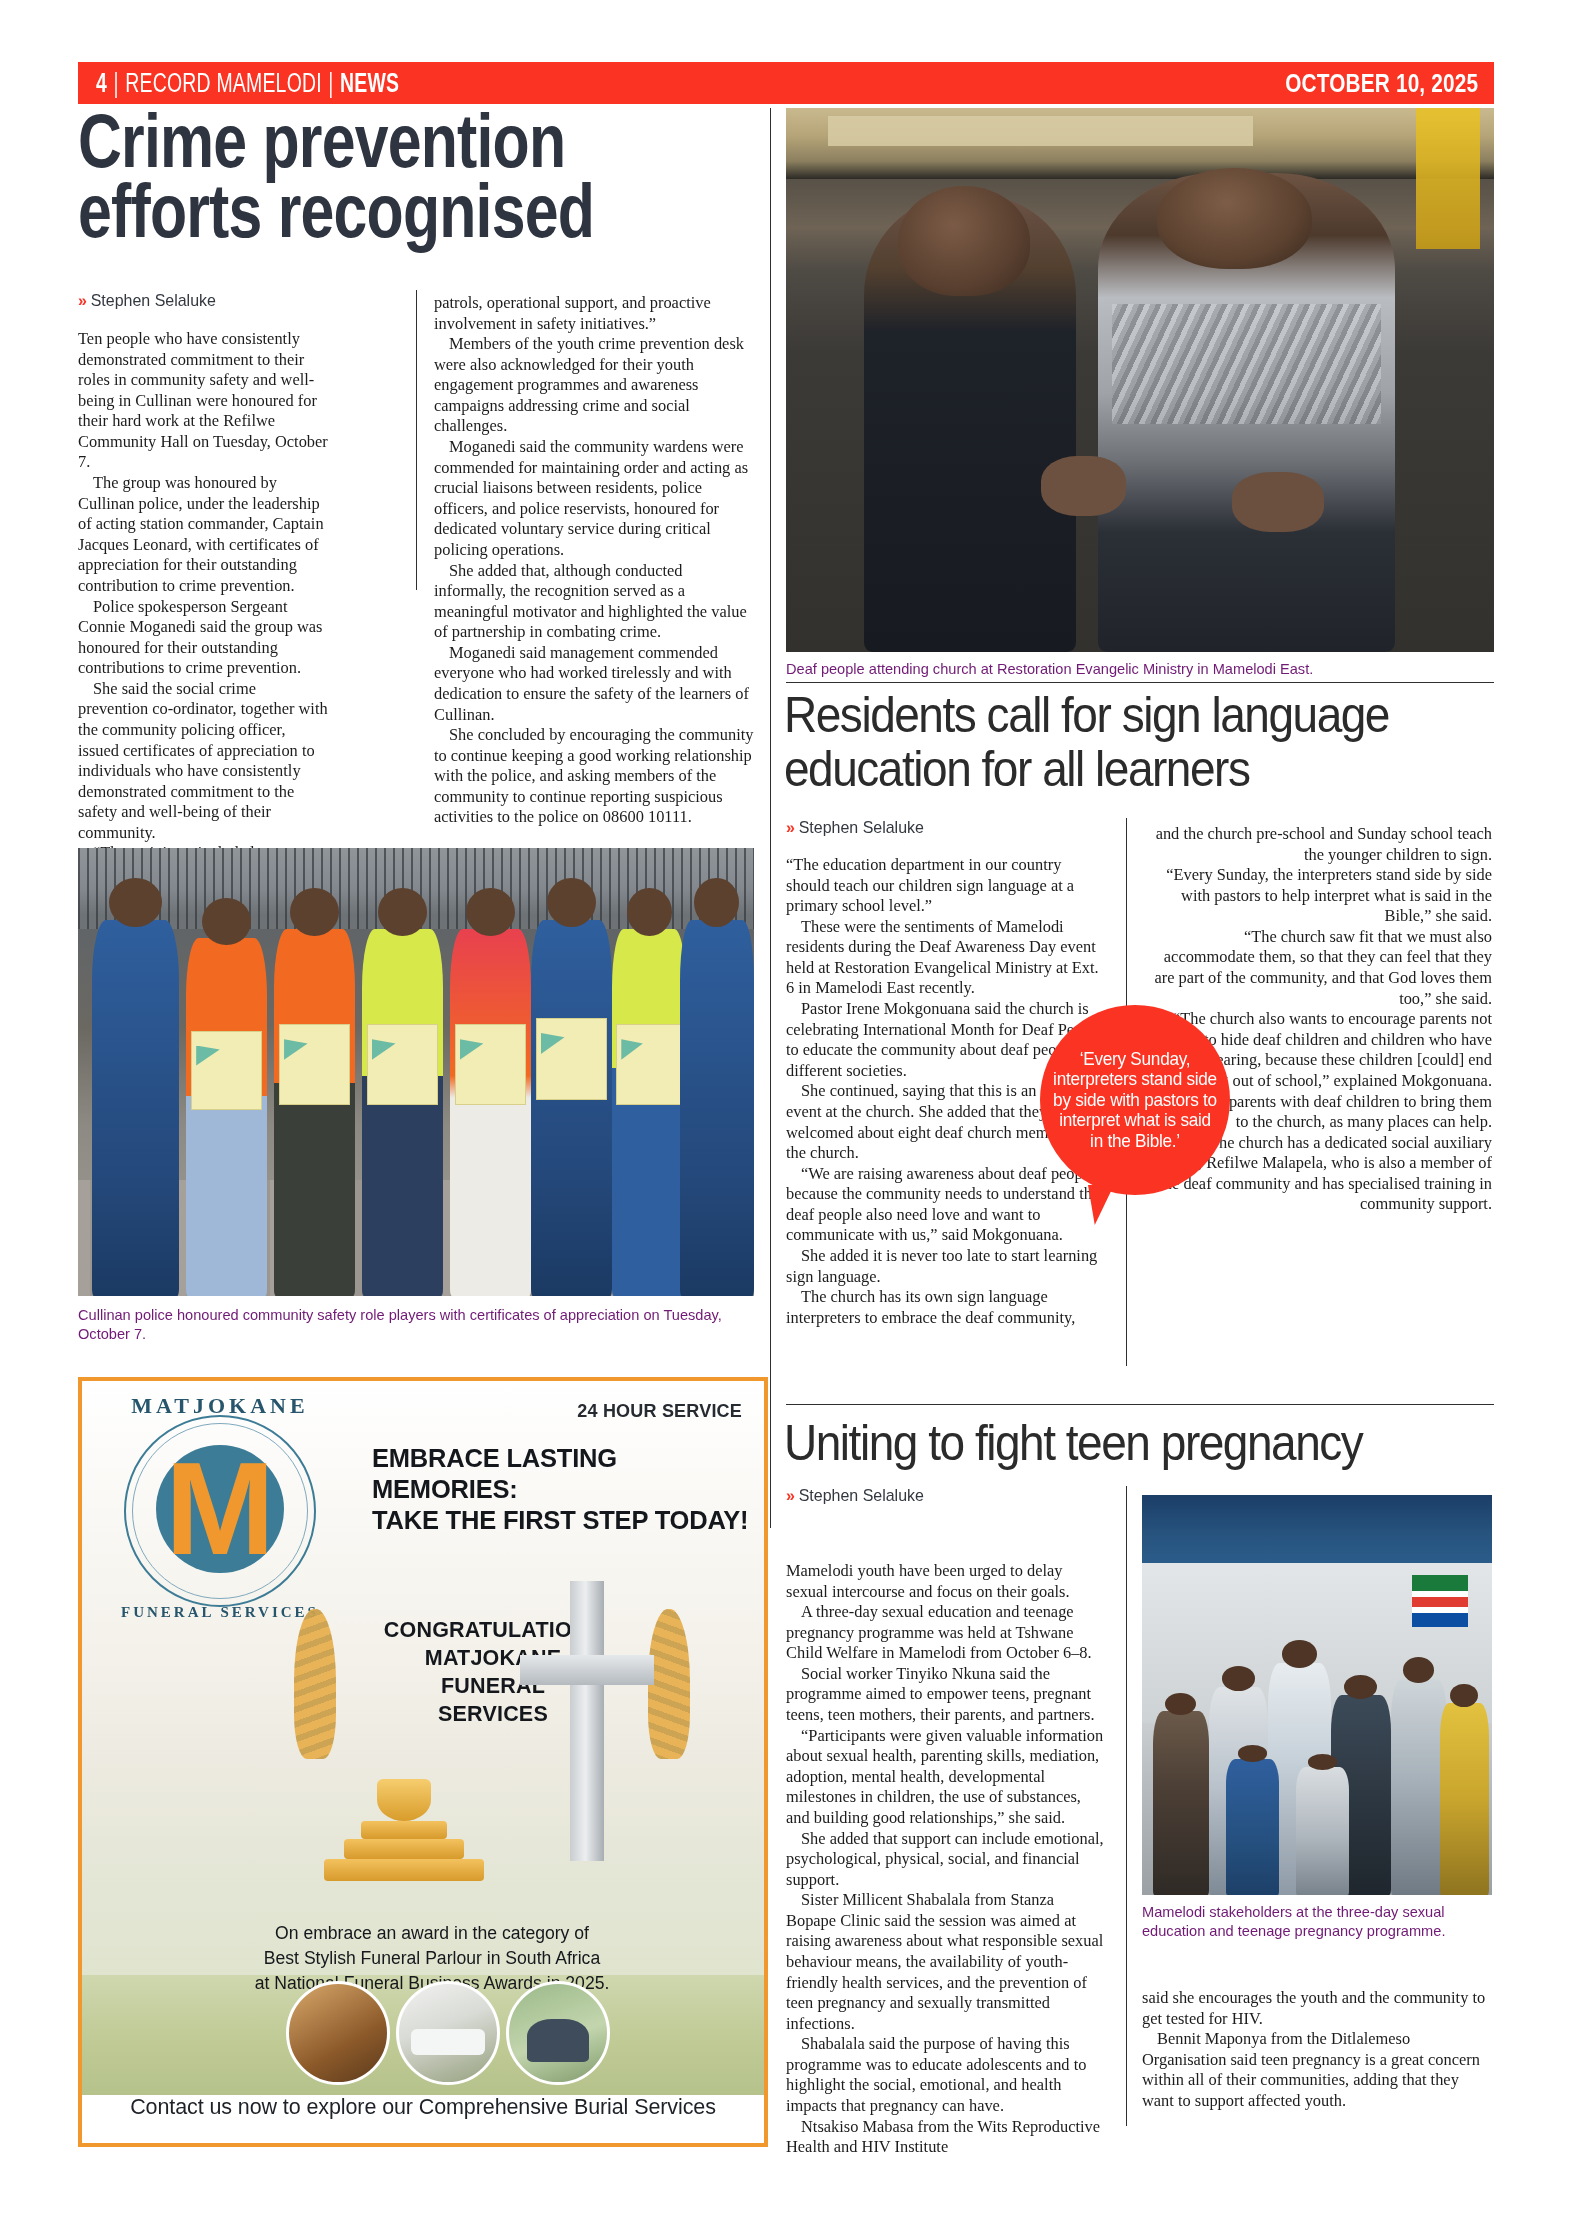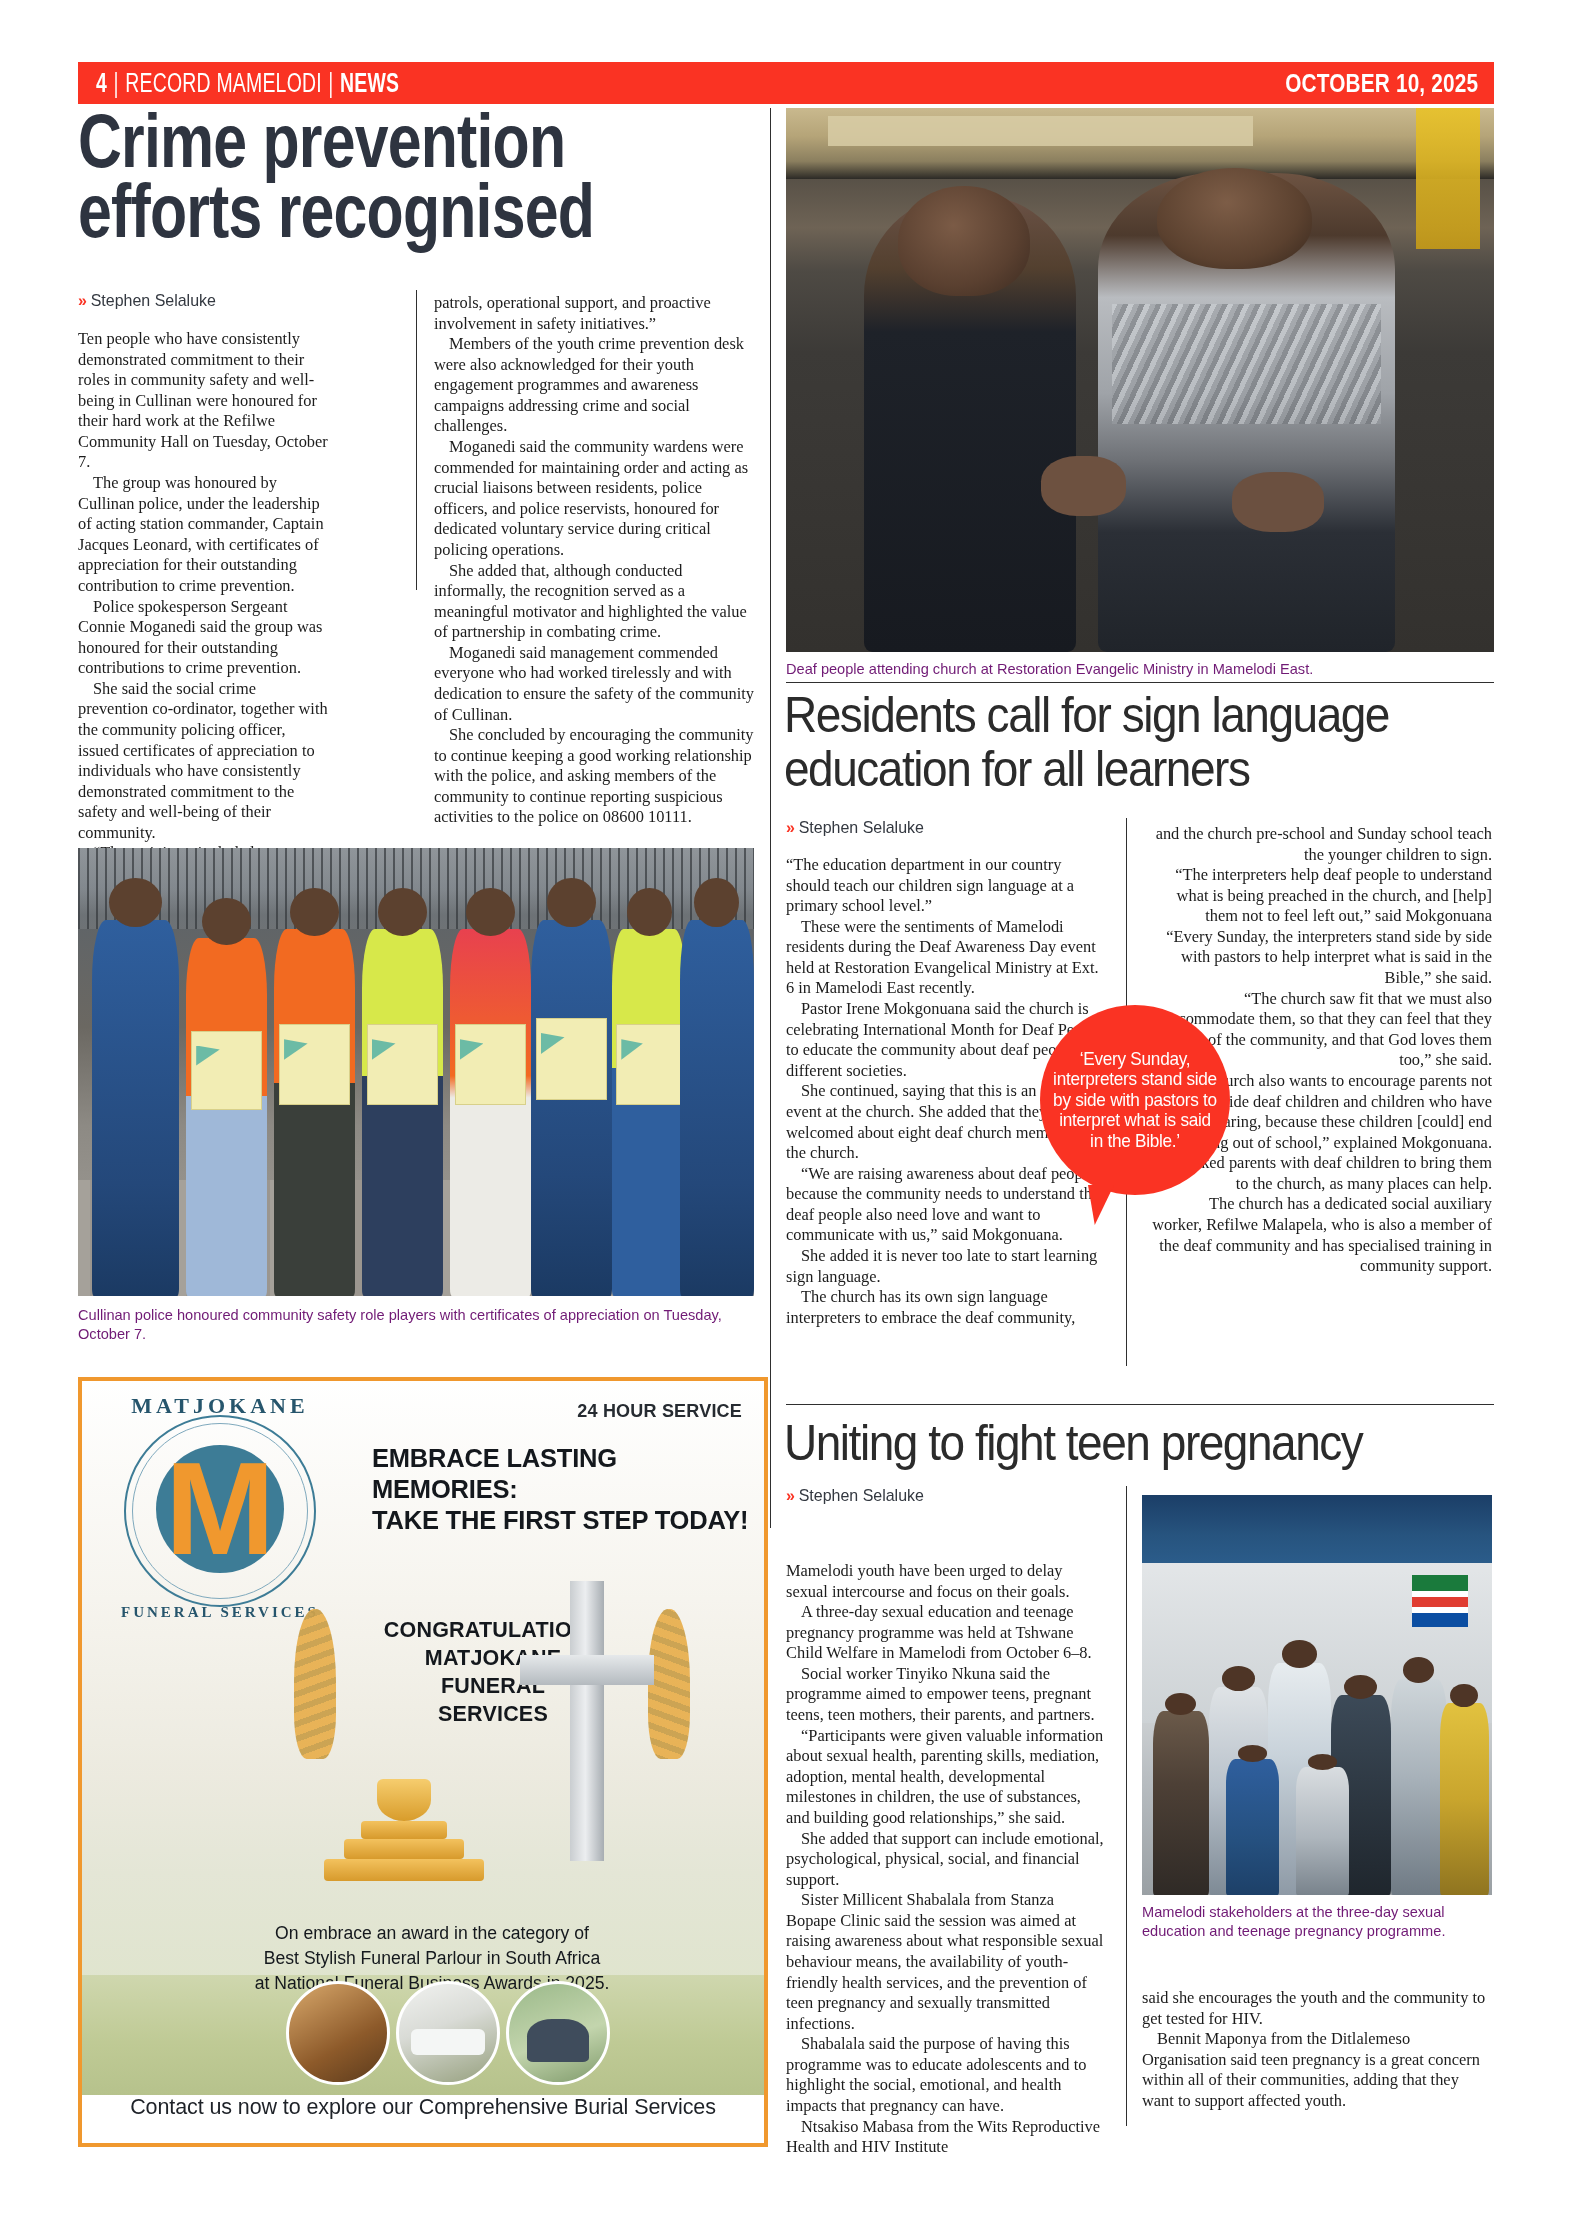--- a/index.html
+++ b/index.html
@@ -389,21 +389,21 @@
     <p class="ind">The group was honoured by Cullinan police, under the leadership of acting station commander, Captain Jacques Leonard, with certificates of appreciation for their outstanding contribution to crime prevention.</p>
     <p class="ind">Police spokesperson Sergeant Connie Moganedi said the group was honoured for their outstanding contributions to crime prevention.</p>
     <p class="ind">She said the social crime prevention co-ordinator, together with the community policing officer, issued certificates of appreciation to individuals who have consistently demonstrated commitment to the safety and well-being of their community.</p>
     <p class="ind">“The recipients included community patrollers, recognised for visibility</p>
   </div>
   <div class="body-col" style="position:absolute; left:434px; top:293px; width:320px;">
     <p>patrols, operational support, and proactive involvement in safety initiatives.”</p>
     <p class="ind">Members of the youth crime prevention desk were also acknowledged for their youth engagement programmes and awareness campaigns addressing crime and social challenges.</p>
     <p class="ind">Moganedi said the community wardens were commended for maintaining order and acting as crucial liaisons between residents, police officers, and police reservists, honoured for dedicated voluntary service during critical policing operations.</p>
     <p class="ind">She added that, although conducted informally, the recognition served as a meaningful motivator and highlighted the value of partnership in combating crime.</p>
-    <p class="ind">Moganedi said management commended everyone who had worked tirelessly and with dedication to ensure the safety of the community of Cullinan.</p>
+    <p class="ind">Moganedi said management commended everyone who had worked tirelessly and with dedication to ensure the safety of the learners of Cullinan.</p>
     <p class="ind">She concluded by encouraging the community to continue keeping a good working relationship with the police, and asking members of the community to continue reporting suspicious activities to the police on 08600 10111.</p>
   </div>
 
   <div class="photo" id="photo-church" style="left:786px; top:108px; width:708px; height:544px;">
     <div class="ph-sky"></div>
     <div class="banner"></div>
     <div class="banner-strip"></div>
     <div class="yellowbar"></div>
     <div class="man-left">
         <div class="head"></div>
@@ -429,21 +429,20 @@
     <p>“The education department in our country should teach our children sign language at a primary school level.”</p>
     <p class="ind">These were the sentiments of Mamelodi residents during the Deaf Awareness Day event held at Restoration Evangelical Ministry at Ext. 6 in Mamelodi East recently.</p>
     <p class="ind">Pastor Irene Mokgonuana said the church is celebrating International Month for Deaf People to educate the community about deaf people in different societies.</p>
     <p class="ind">She continued, saying that this is an annual event at the church. She added that they have welcomed about eight deaf church members to the church.</p>
     <p class="ind">“We are raising awareness about deaf people because the community needs to understand that deaf people also need love and want to communicate with us,” said Mokgonuana.</p>
     <p class="ind">She added it is never too late to start learning sign language.</p>
     <p class="ind">The church has its own sign language interpreters to embrace the deaf community,</p>
   </div>
   <div class="body-col" style="position:absolute; left:1142px; top:824px; width:350px; text-align:right;">
     <p>and the church pre-school and Sunday school teach the younger children to sign.</p>
-    <p class="ind">“The interpreters help deaf people to understand what is being preached in the church, and [help] them not to feel left out,” said Mokgonuana</p>
     <p class="ind">“Every Sunday, the interpreters stand side by side with pastors to help interpret what is said in the Bible,” she said.</p>
     <p class="ind">“The church saw fit that we must also accommodate them, so that they can feel that they are part of the community, and that God loves them too,” she said.</p>
     <p class="ind">“The church also wants to encourage parents not to hide deaf children and children who have difficulty hearing, because these children [could] end up dropping out of school,” explained Mokgonuana.</p>
     <p class="ind">She asked parents with deaf children to bring them to the church, as many places can help.</p>
     <p class="ind">The church has a dedicated social auxiliary worker, Refilwe Malapela, who is also a member of the deaf community and has specialised training in community support.</p>
   </div>
 
   <div class="pullquote">
     <span>‘Every Sunday, interpreters stand side by side with pastors to interpret what is said in the Bible.’</span>
   </div>

